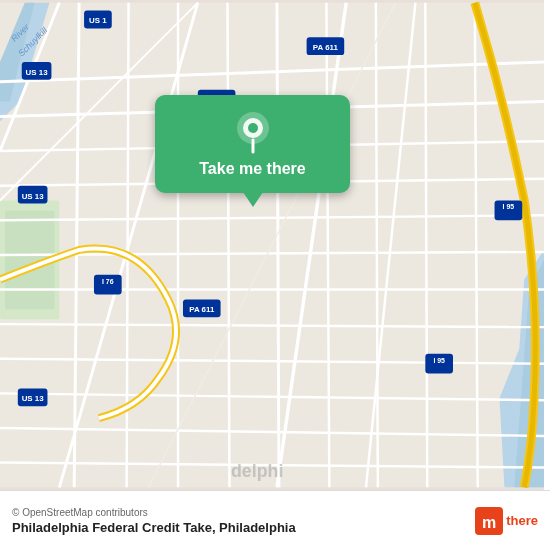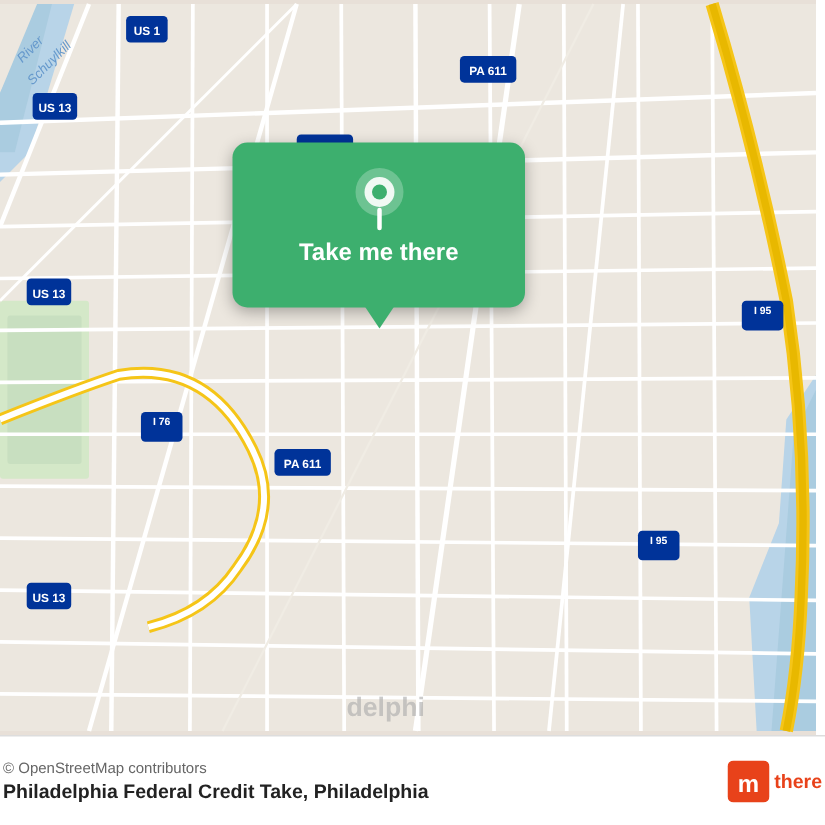--- a/index.html
+++ b/index.html
@@ -31,21 +31,21 @@
     .map-popup {
       position: absolute;
       top: 95px;
       left: 155px;
       width: 195px;
       background-color: #3daf6e;
       border-radius: 10px;
       display: flex;
       flex-direction: column;
       align-items: center;
-      padding: 15px 20px 27px 20px;
+      padding: 15px 20px 15px 20px;
       z-index: 10;
       box-shadow: 0 3px 10px rgba(0,0,0,0.3);
     }
 
     .map-popup::after {
       content: '';
       position: absolute;
       bottom: -14px;
       left: 50%;
       transform: translateX(-50%);
@@ -67,21 +67,21 @@
       white-space: nowrap;
     }
 
     
     #bottom-bar {
       width: 550px;
       height: 60px;
       background-color: #ffffff;
       display: flex;
       align-items: center;
-      padding: 0 2px;
+      padding: 0 12px;
       border-top: 1px solid #ddd;
     }
 
     .moovit-logo {
       margin-left: auto;
       display: flex;
       align-items: center;
       gap: 3px;
     }
 

